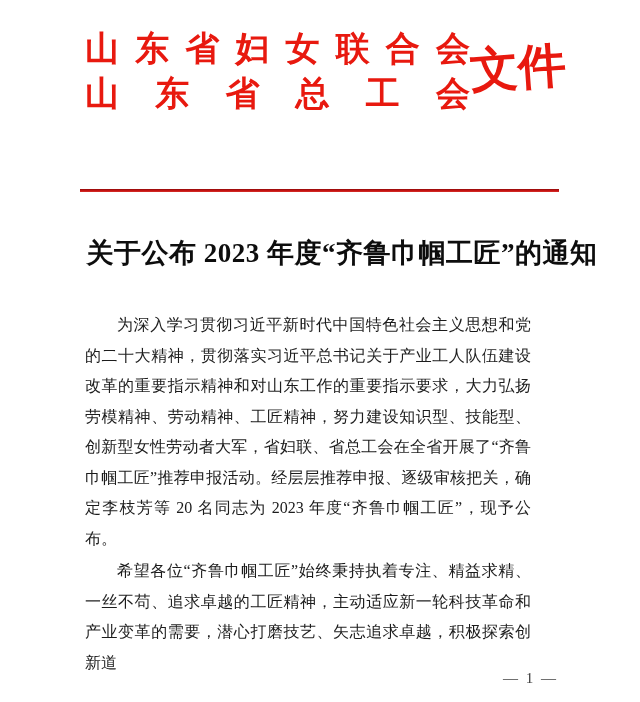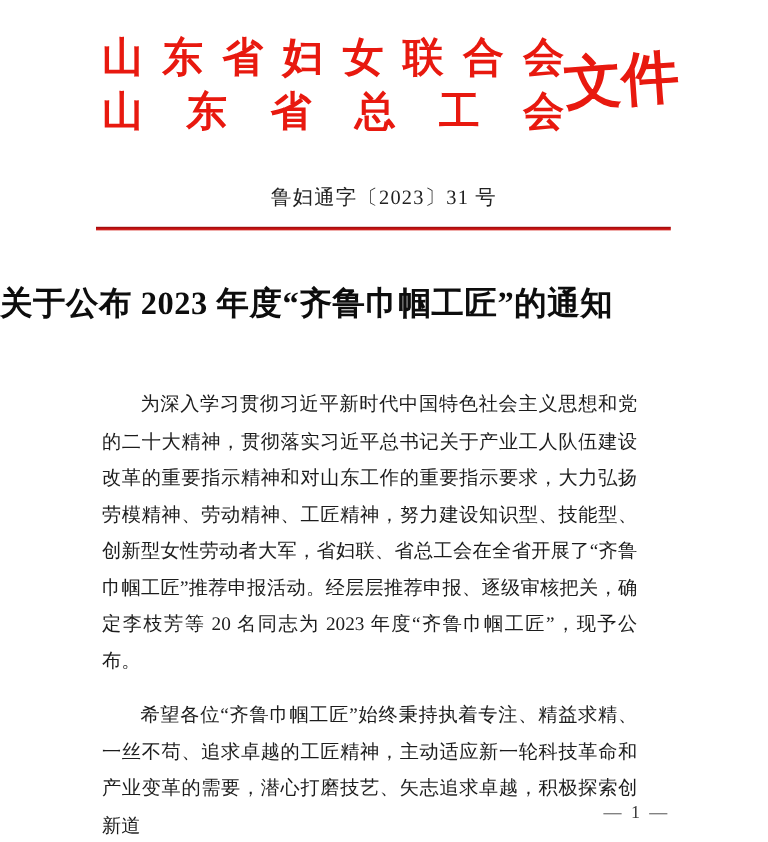--- a/index.html
+++ b/index.html
@@ -73,46 +73,48 @@
     height: 3px;
     background: linear-gradient(to bottom, #8f0b0b 0%, var(--divider_red) 45%, #d7302a 100%);
   }
 
   
   .doc-title {
     position: absolute;
     top: 236px;
     left: 0;
     width: 100%;
+    text-align: center;
     font-size: 27px;
     line-height: 34px;
     font-weight: bold;
     color: var(--title_black);
     letter-spacing: 0.5px;
     white-space: nowrap;
+    padding-left: 44px;
   }
 
   
   .doc-body {
     position: absolute;
     top: 308px;
     left: 85px;
     width: 446px;
     font-size: 16px;
     line-height: 30.5px;
     color: var(--text_black);
     text-align: justify;
     text-justify: inter-ideograph;
   }
   .salutation {
     text-align: left;
   }
   .doc-body p {
     text-indent: 2em;
-    margin-top: 15px;
+    margin-top: 2px;
   }
 
   
   .page-number {
     position: absolute;
     top: 668px;
     left: 0;
     width: 558px;
     text-align: right;
     font-size: 15px;
@@ -143,21 +145,20 @@
         <span>东</span>
         <span>省</span>
         <span>总</span>
         <span>工</span>
         <span>会</span>
       </div>
   </div>
 
   <div class="doc-type">文件</div>
 
-  <div class="doc-number">鲁妇通字〔2023〕31 号</div>
 
   <div class="red-rule"></div>
 
   <div class="doc-title">关于公布 2023 年度“齐鲁巾帼工匠”的通知</div>
 
   <div class="doc-body">
     <p>为深入学习贯彻习近平新时代中国特色社会主义思想和党的二十大精神，贯彻落实习近平总书记关于产业工人队伍建设改革的重要指示精神和对山东工作的重要指示要求，大力弘扬劳模精神、劳动精神、工匠精神，努力建设知识型、技能型、创新型女性劳动者大军，省妇联、省总工会在全省开展了“齐鲁巾帼工匠”推荐申报活动。经层层推荐申报、逐级审核把关，确定李枝芳等 20 名同志为 2023 年度“齐鲁巾帼工匠”，现予公布。</p>
     <p>希望各位“齐鲁巾帼工匠”始终秉持执着专注、精益求精、一丝不苟、追求卓越的工匠精神，主动适应新一轮科技革命和产业变革的需要，潜心打磨技艺、矢志追求卓越，积极探索创新道</p>
   </div>
 

